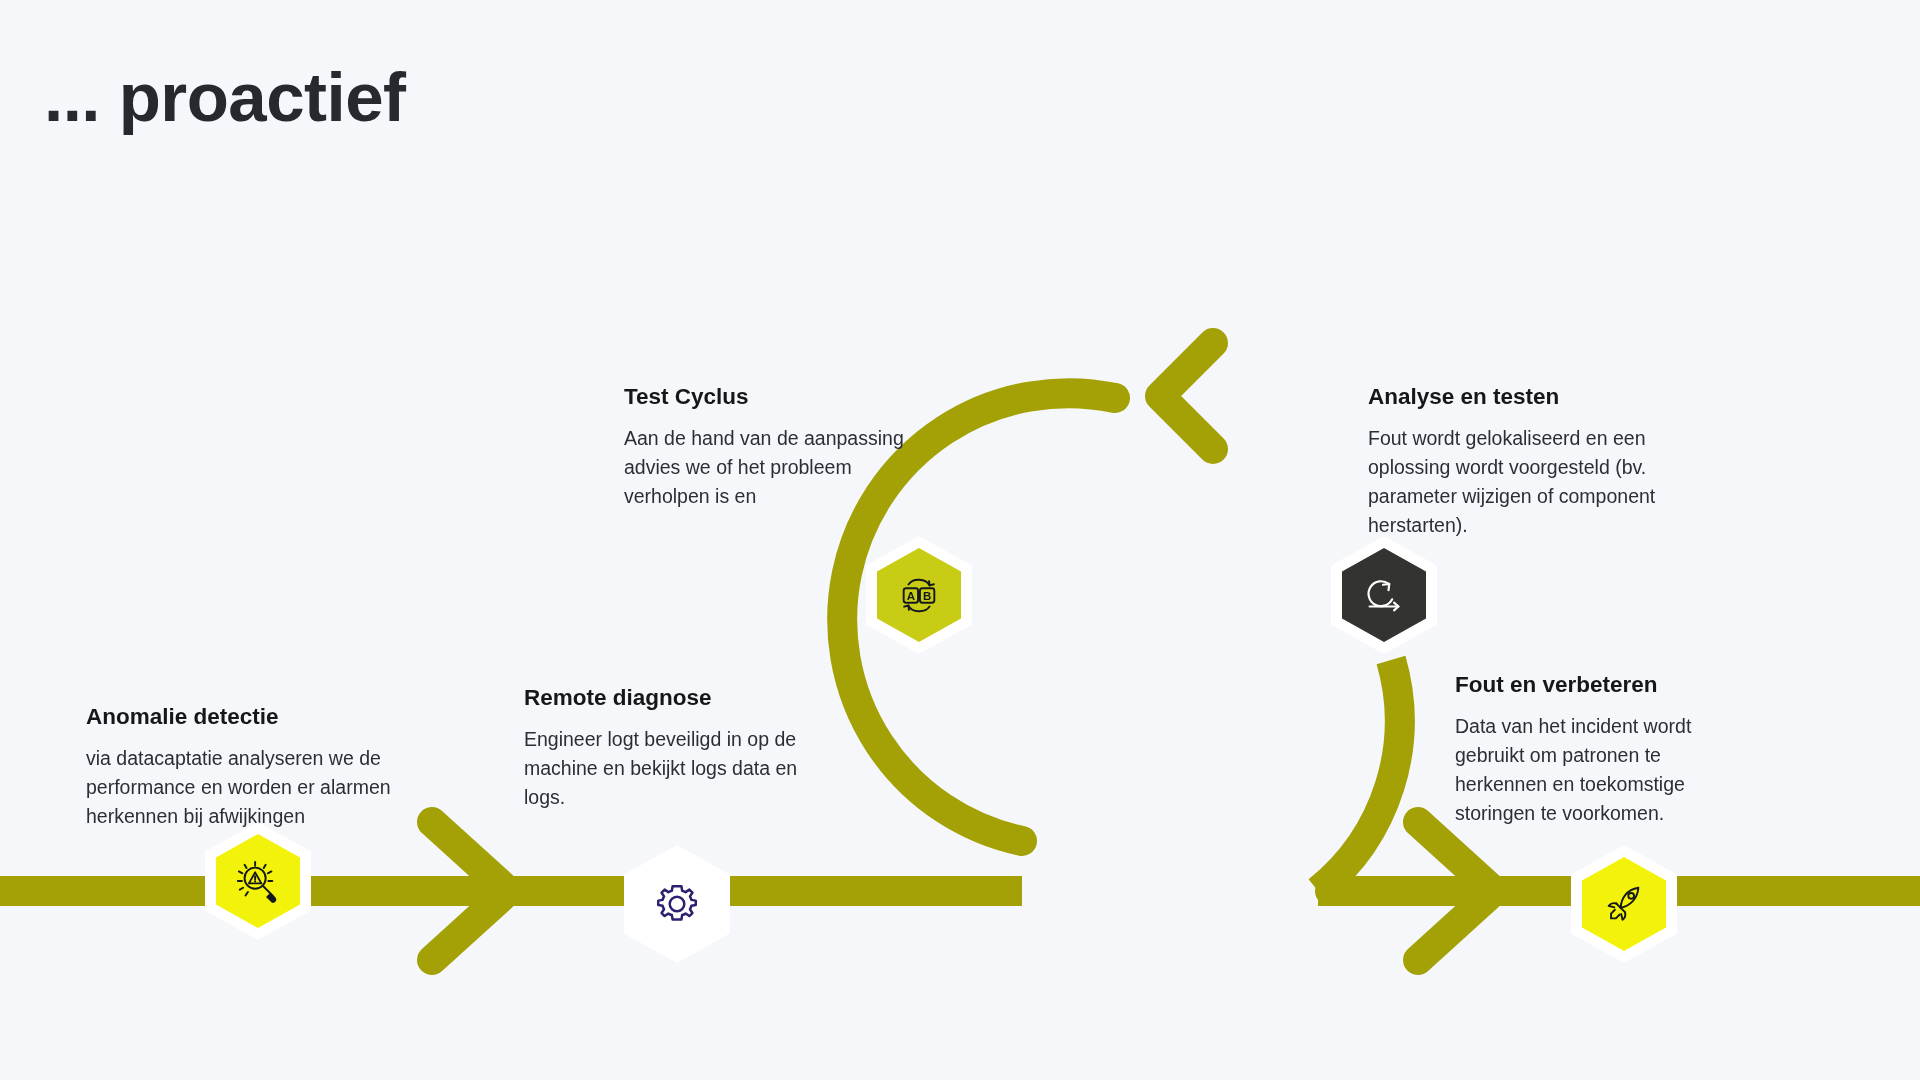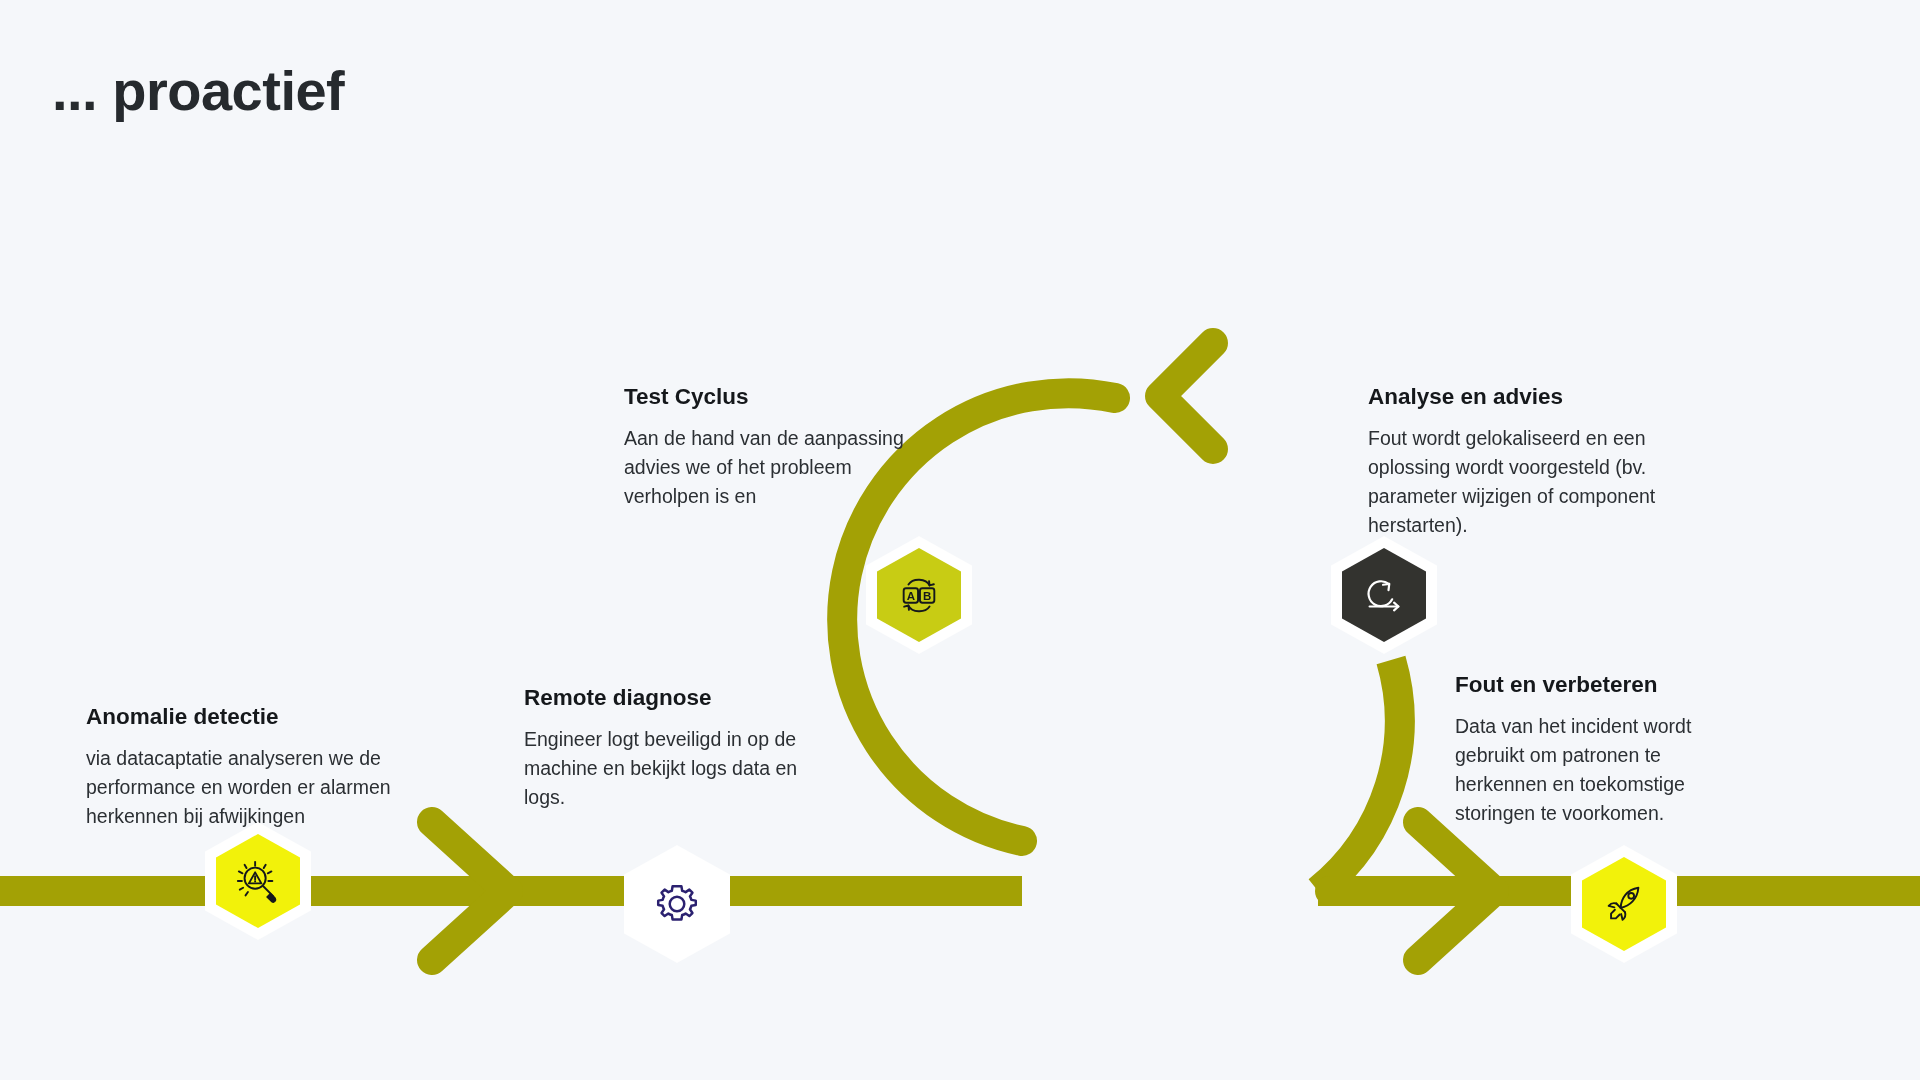--- a/index.html
+++ b/index.html
@@ -13,23 +13,23 @@
   #stage {
     position: relative;
     width: 1920px;
     height: 1080px;
     background: #f5f7fa;
   }
 
   
   #page-title {
     position: absolute;
-    left: 52px;
+    left: 44px;
     top: 58px;
-    font-size: 56px;
+    font-size: 69px;
     font-weight: 700;
     color: #262a2e;
     letter-spacing: -0.5px;
     white-space: nowrap;
   }
 
   
   #flow-svg {
     position: absolute;
     left: 0;
@@ -149,21 +149,21 @@
     <div class="step-title">Remote diagnose</div>
     <div class="step-desc">Engineer logt beveiligd in op de machine en bekijkt logs data en logs.</div>
   </div>
 
   <div class="step-text" id="text-testcyclus">
     <div class="step-title">Test Cyclus</div>
     <div class="step-desc">Aan de hand van de aanpassing advies we of het probleem verholpen is en</div>
   </div>
 
   <div class="step-text" id="text-analyse">
-    <div class="step-title">Analyse en advies</div>
+    <div class="step-title">Analyse en testen</div>
     <div class="step-desc">Fout wordt gelokaliseerd en een oplossing wordt voorgesteld (bv. parameter wijzigen of component herstarten).</div>
   </div>
 
   <div class="step-text" id="text-leren">
     <div class="step-title">Fout en verbeteren</div>
     <div class="step-desc">Data van het incident wordt gebruikt om patronen te herkennen en toekomstige storingen te voorkomen.</div>
   </div>
 
   <div class="hex-badge" id="badge-anomalie">
     <div class="hex-outer"></div>

